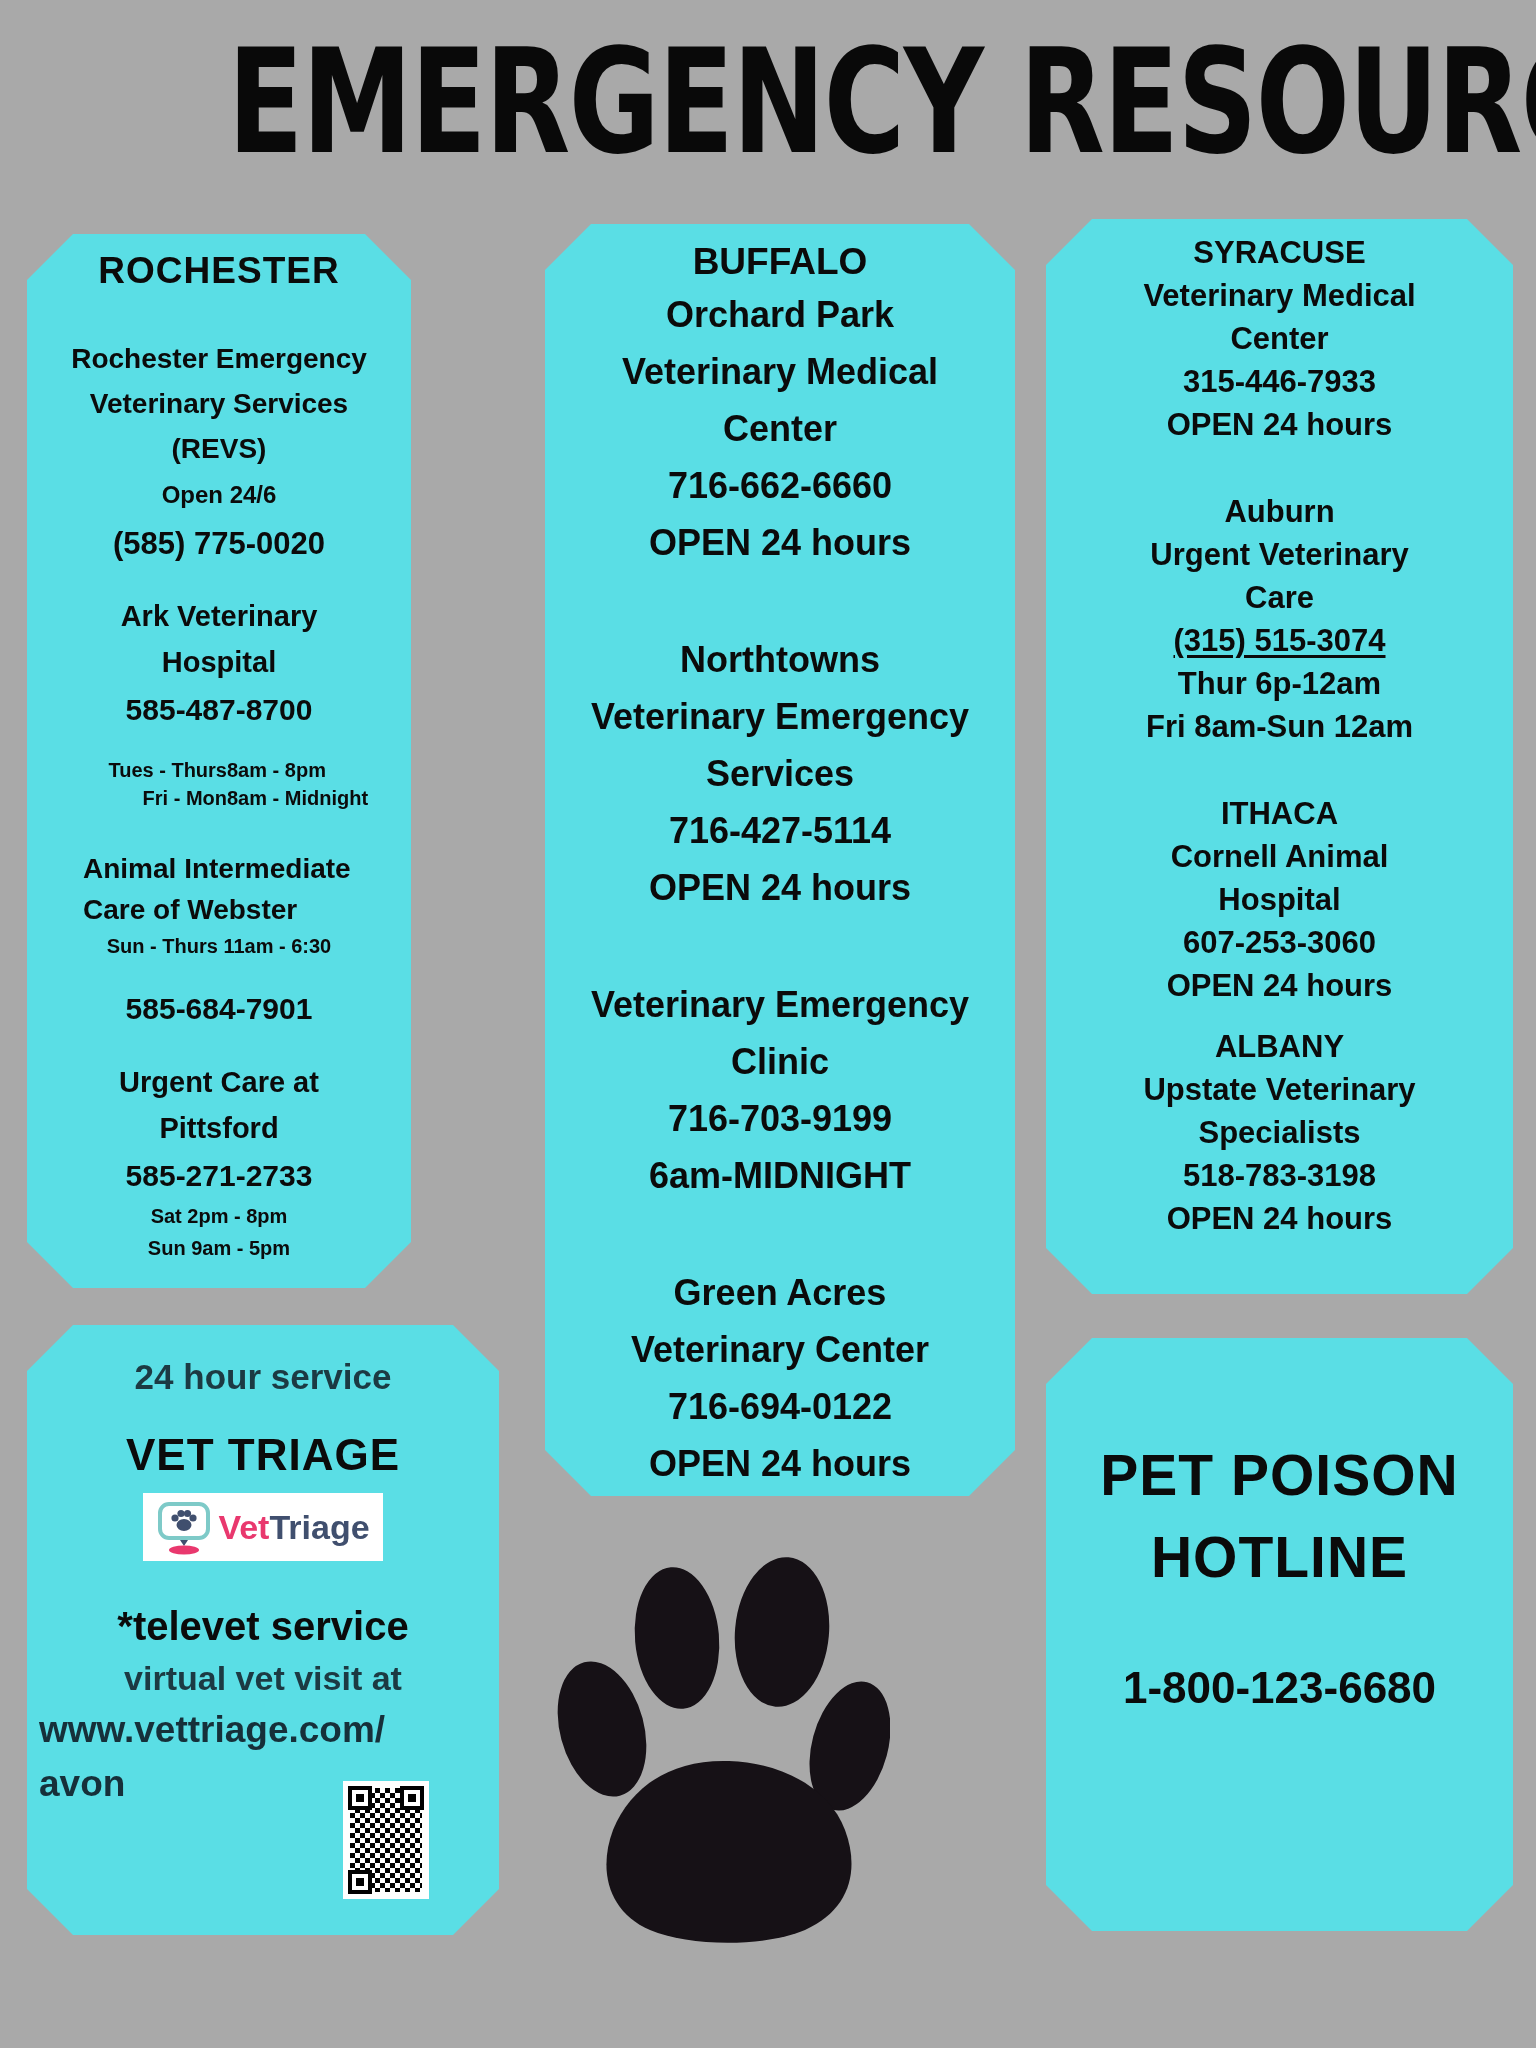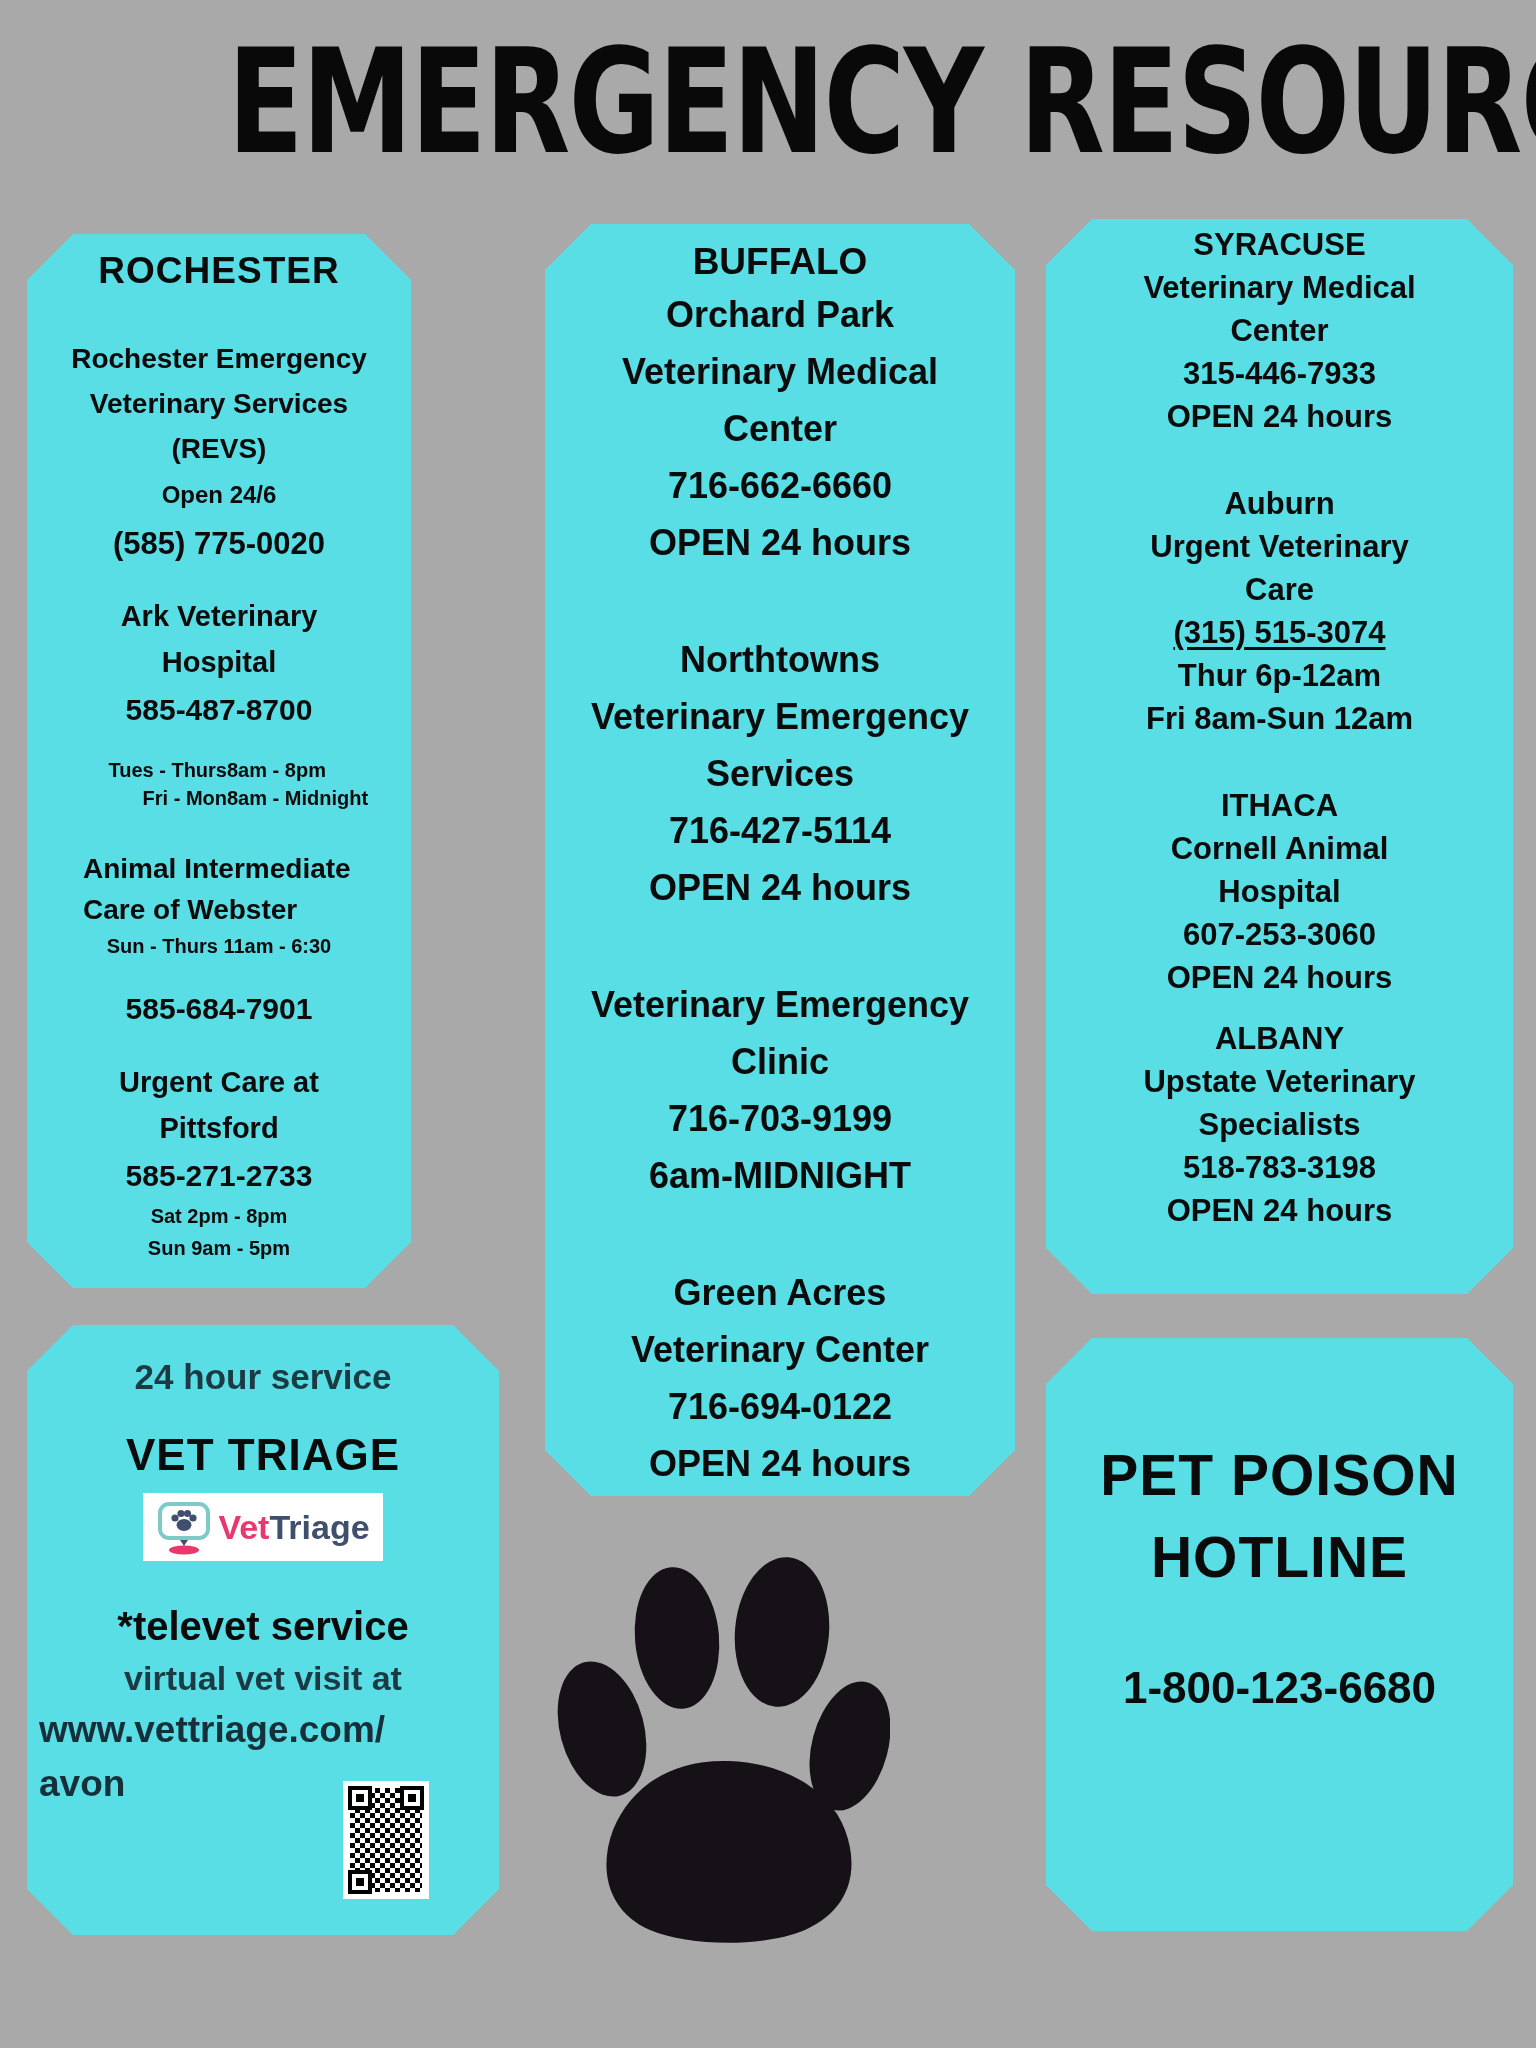--- a/index.html
+++ b/index.html
@@ -9,21 +9,21 @@
   .title-wrap{position:absolute;top:30px;left:0;width:1536px;text-align:center;}
   .title-text{display:inline-block;font-family:"DejaVu Sans",sans-serif;font-weight:bold;
               font-size:144px;line-height:1;white-space:nowrap;letter-spacing:-2px;
               transform:scaleX(0.77);transform-origin:center;color:#090909;}
   
   .card{position:absolute;background:#5adee5;font-weight:bold;text-align:center;box-sizing:border-box;
         clip-path:polygon(46px 0,calc(100% - 46px) 0,100% 46px,100% calc(100% - 46px),
                   calc(100% - 46px) 100%,46px 100%,0 calc(100% - 46px),0 46px);}
   .card-rochester{left:27px;top:234px;width:384px;height:1054px;padding-top:14px;}
   .card-buffalo{left:533px;top:224px;width:470px;height:1272px;padding-top:14px;margin-left:12px;}
-  .card-syracuse{left:1046px;top:219px;width:467px;height:1075px;padding-top:4px;}
+  .card-syracuse{left:1046px;top:219px;width:467px;height:1075px;padding-top:12px;}
   .card-vettriage{left:27px;top:1325px;width:472px;height:610px;padding-top:28px;}
   .card-petpoison{left:1046px;top:1338px;width:467px;height:593px;padding-top:96px;}
   
   .roc-h{font-size:37px;line-height:46px;letter-spacing:1px;}
   .r-name{font-size:28px;line-height:45px;}
   .r-open{font-size:24px;line-height:48px;}
   .r-phone{font-size:31px;line-height:50px;}
   .r-name2{font-size:29px;line-height:46px;}
   .r-phone2{font-size:30px;line-height:49px;}
   .hours-table{margin-top:22px;}

